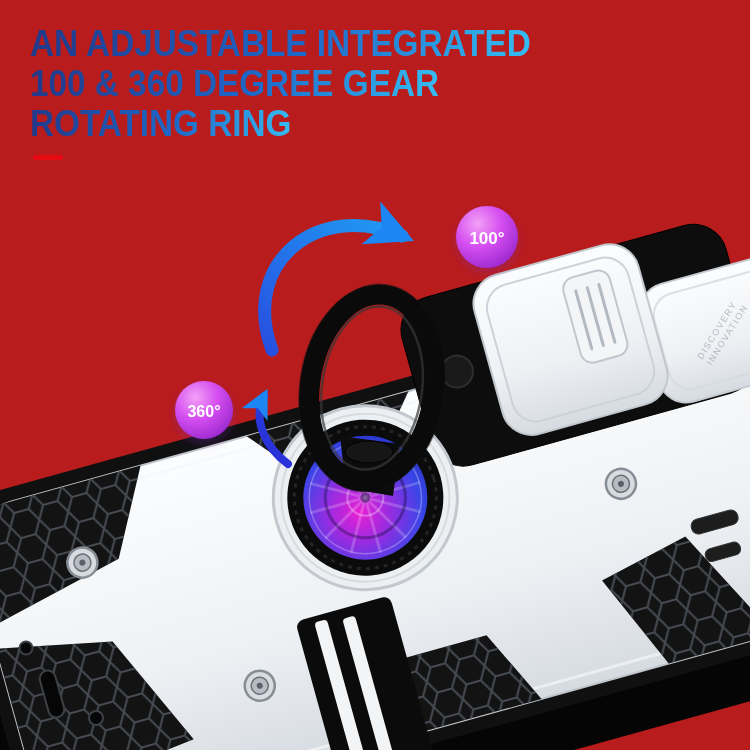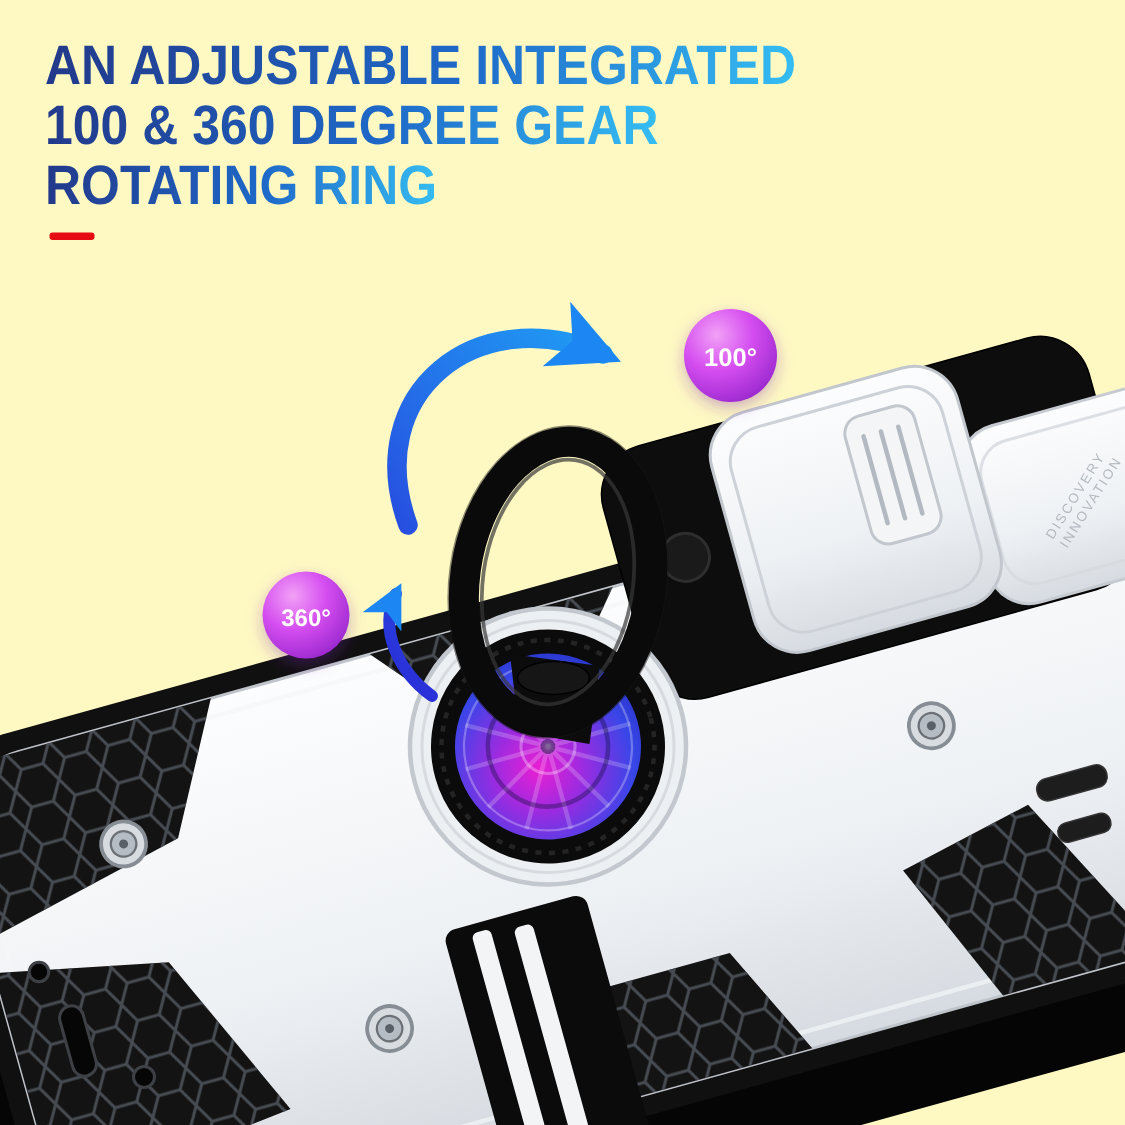--- a/index.html
+++ b/index.html
@@ -1,16 +1,16 @@
 <!DOCTYPE html>
 <html><head>
 <meta charset="utf-8">
 <style>
   html,body{margin:0;padding:0;background:#fff;}
-  .stage{position:relative;width:750px;height:750px;background:#fef9c3;overflow:hidden;
+  .stage{position:relative;width:750px;height:750px;background:#b91c1c;overflow:hidden;
          font-family:"Liberation Sans",sans-serif;}
   .scene{position:absolute;left:0;top:0;}
   .heading{position:absolute;left:30px;top:24px;z-index:5;}
   .hl{
     font-weight:700;
     font-size:37px;
     line-height:40px;
     letter-spacing:0px;
     width:-moz-fit-content;width:fit-content;
     background:linear-gradient(90deg,#22398a 0%,#1e68c8 55%,#35bdf2 100%);

